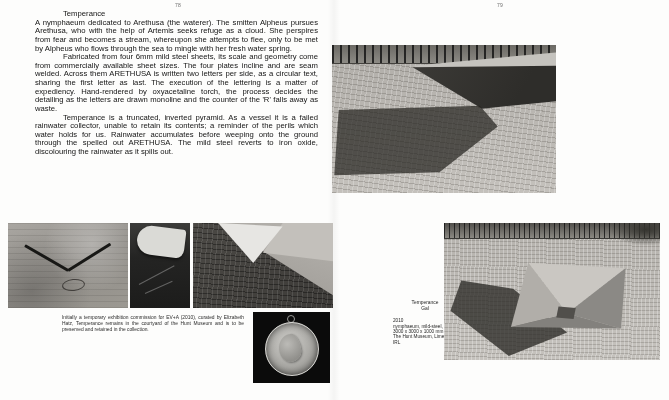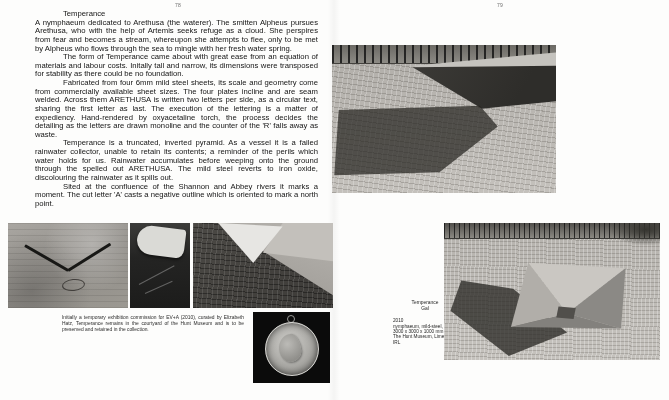--- a/index.html
+++ b/index.html
@@ -124,24 +124,22 @@
 <body>
 
 <div class="abs gutter"></div>
 
 <div class="abs pgnum" id="pgnum-left">78</div>
 <div class="abs pgnum" id="pgnum-right">79</div>
 
 <div class="abs textblock">
   <div class="title">Temperance</div>
   <p class="noindent">A nymphaeum dedicated to Arethusa (the waterer). The smitten Alpheus pursues Arethusa, who with the help of Artemis seeks refuge as a cloud. She perspires from fear and becomes a stream, whereupon she attempts to flee, only to be met by Alpheus who flows through the sea to mingle with her fresh water spring.</p>
-  <p>The form of Temperance came about with great ease from an equation of materials and labour costs. Initally tall and narrow, its dimensions were transposed for stability as there could be no foundation.</p>
   <p>Fabricated from four 6mm mild steel sheets, its scale and geometry come from commercially available sheet sizes. The four plates incline and are seam welded. Across them ARETHUSA is written two letters per side, as a circular text, sharing the first letter as last. The execution of the lettering is a matter of expediency. Hand-rendered by oxyacetaline torch, the process decides the detailing as the letters are drawn monoline and the counter of the 'R' falls away as waste.</p>
   <p>Temperance is a truncated, inverted pyramid. As a vessel it is a failed rainwater collector, unable to retain its contents; a reminder of the perils which water holds for us. Rainwater accumulates before weeping onto the ground through the spelled out ARETHUSA. The mild steel reverts to iron oxide, discolouring the rainwater as it spills out.</p>
-  <p>Sited at the confluence of the Shannon and Abbey rivers it marks a moment. The cut letter 'A' casts a negative outline which is oriented to mark a north point.</p>
 </div>
 
 <div class="photo" id="img-plate" aria-label="Steel plate detail with cut V chevron and elliptical mark">
   <div class="arm armL"></div>
   <div class="arm armR"></div>
   <div class="ellipse"></div>
 </div>
 
 <div class="photo" id="img-cutout" aria-label="Light opening cut through dark steel sheet">
   <div class="opening"></div>

